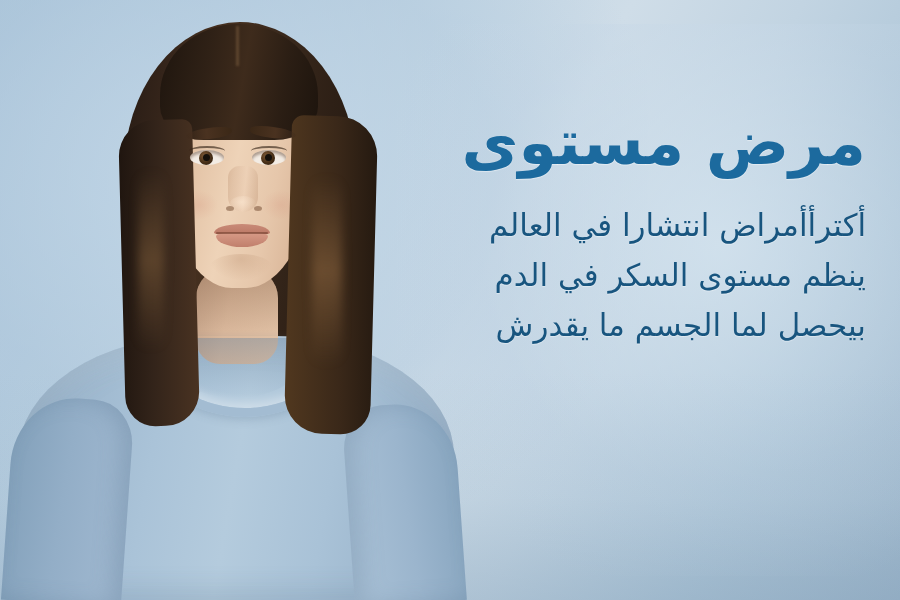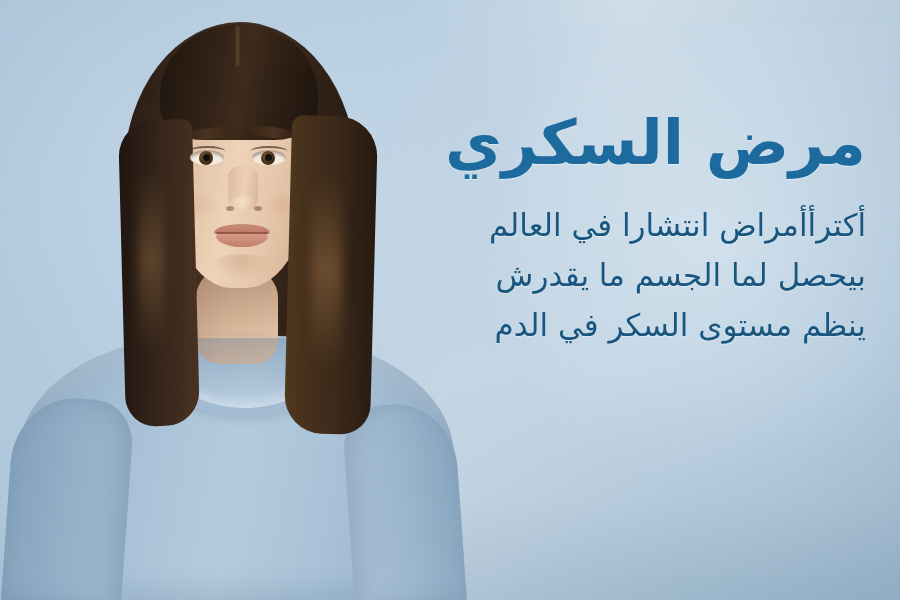--- a/index.html
+++ b/index.html
@@ -428,21 +428,21 @@
     <div class="nose-tip"></div>
     <div class="nostril-l"></div>
     <div class="nostril-r"></div>
     <div class="lip-top"></div>
     <div class="lip-bottom"></div>
     <div class="mouth-line"></div>
     <div class="chin-shade"></div>
   </div>
 
   <div class="text-block">
-    <h1 class="headline">مرض السكري</h1>
+    <h1 class="headline">مرض مستوى</h1>
     <div class="body-lines">
       <div class="body-line">أكترأأمراض انتشارا في العالم</div>
+      <div class="body-line">ينظم مستوى السكر في الدم</div>
       <div class="body-line">بيحصل لما الجسم ما يقدرش</div>
-      <div class="body-line">ينظم مستوى السكر في الدم</div>
     </div>
   </div>
 
 </div>
 
 </body></html>

